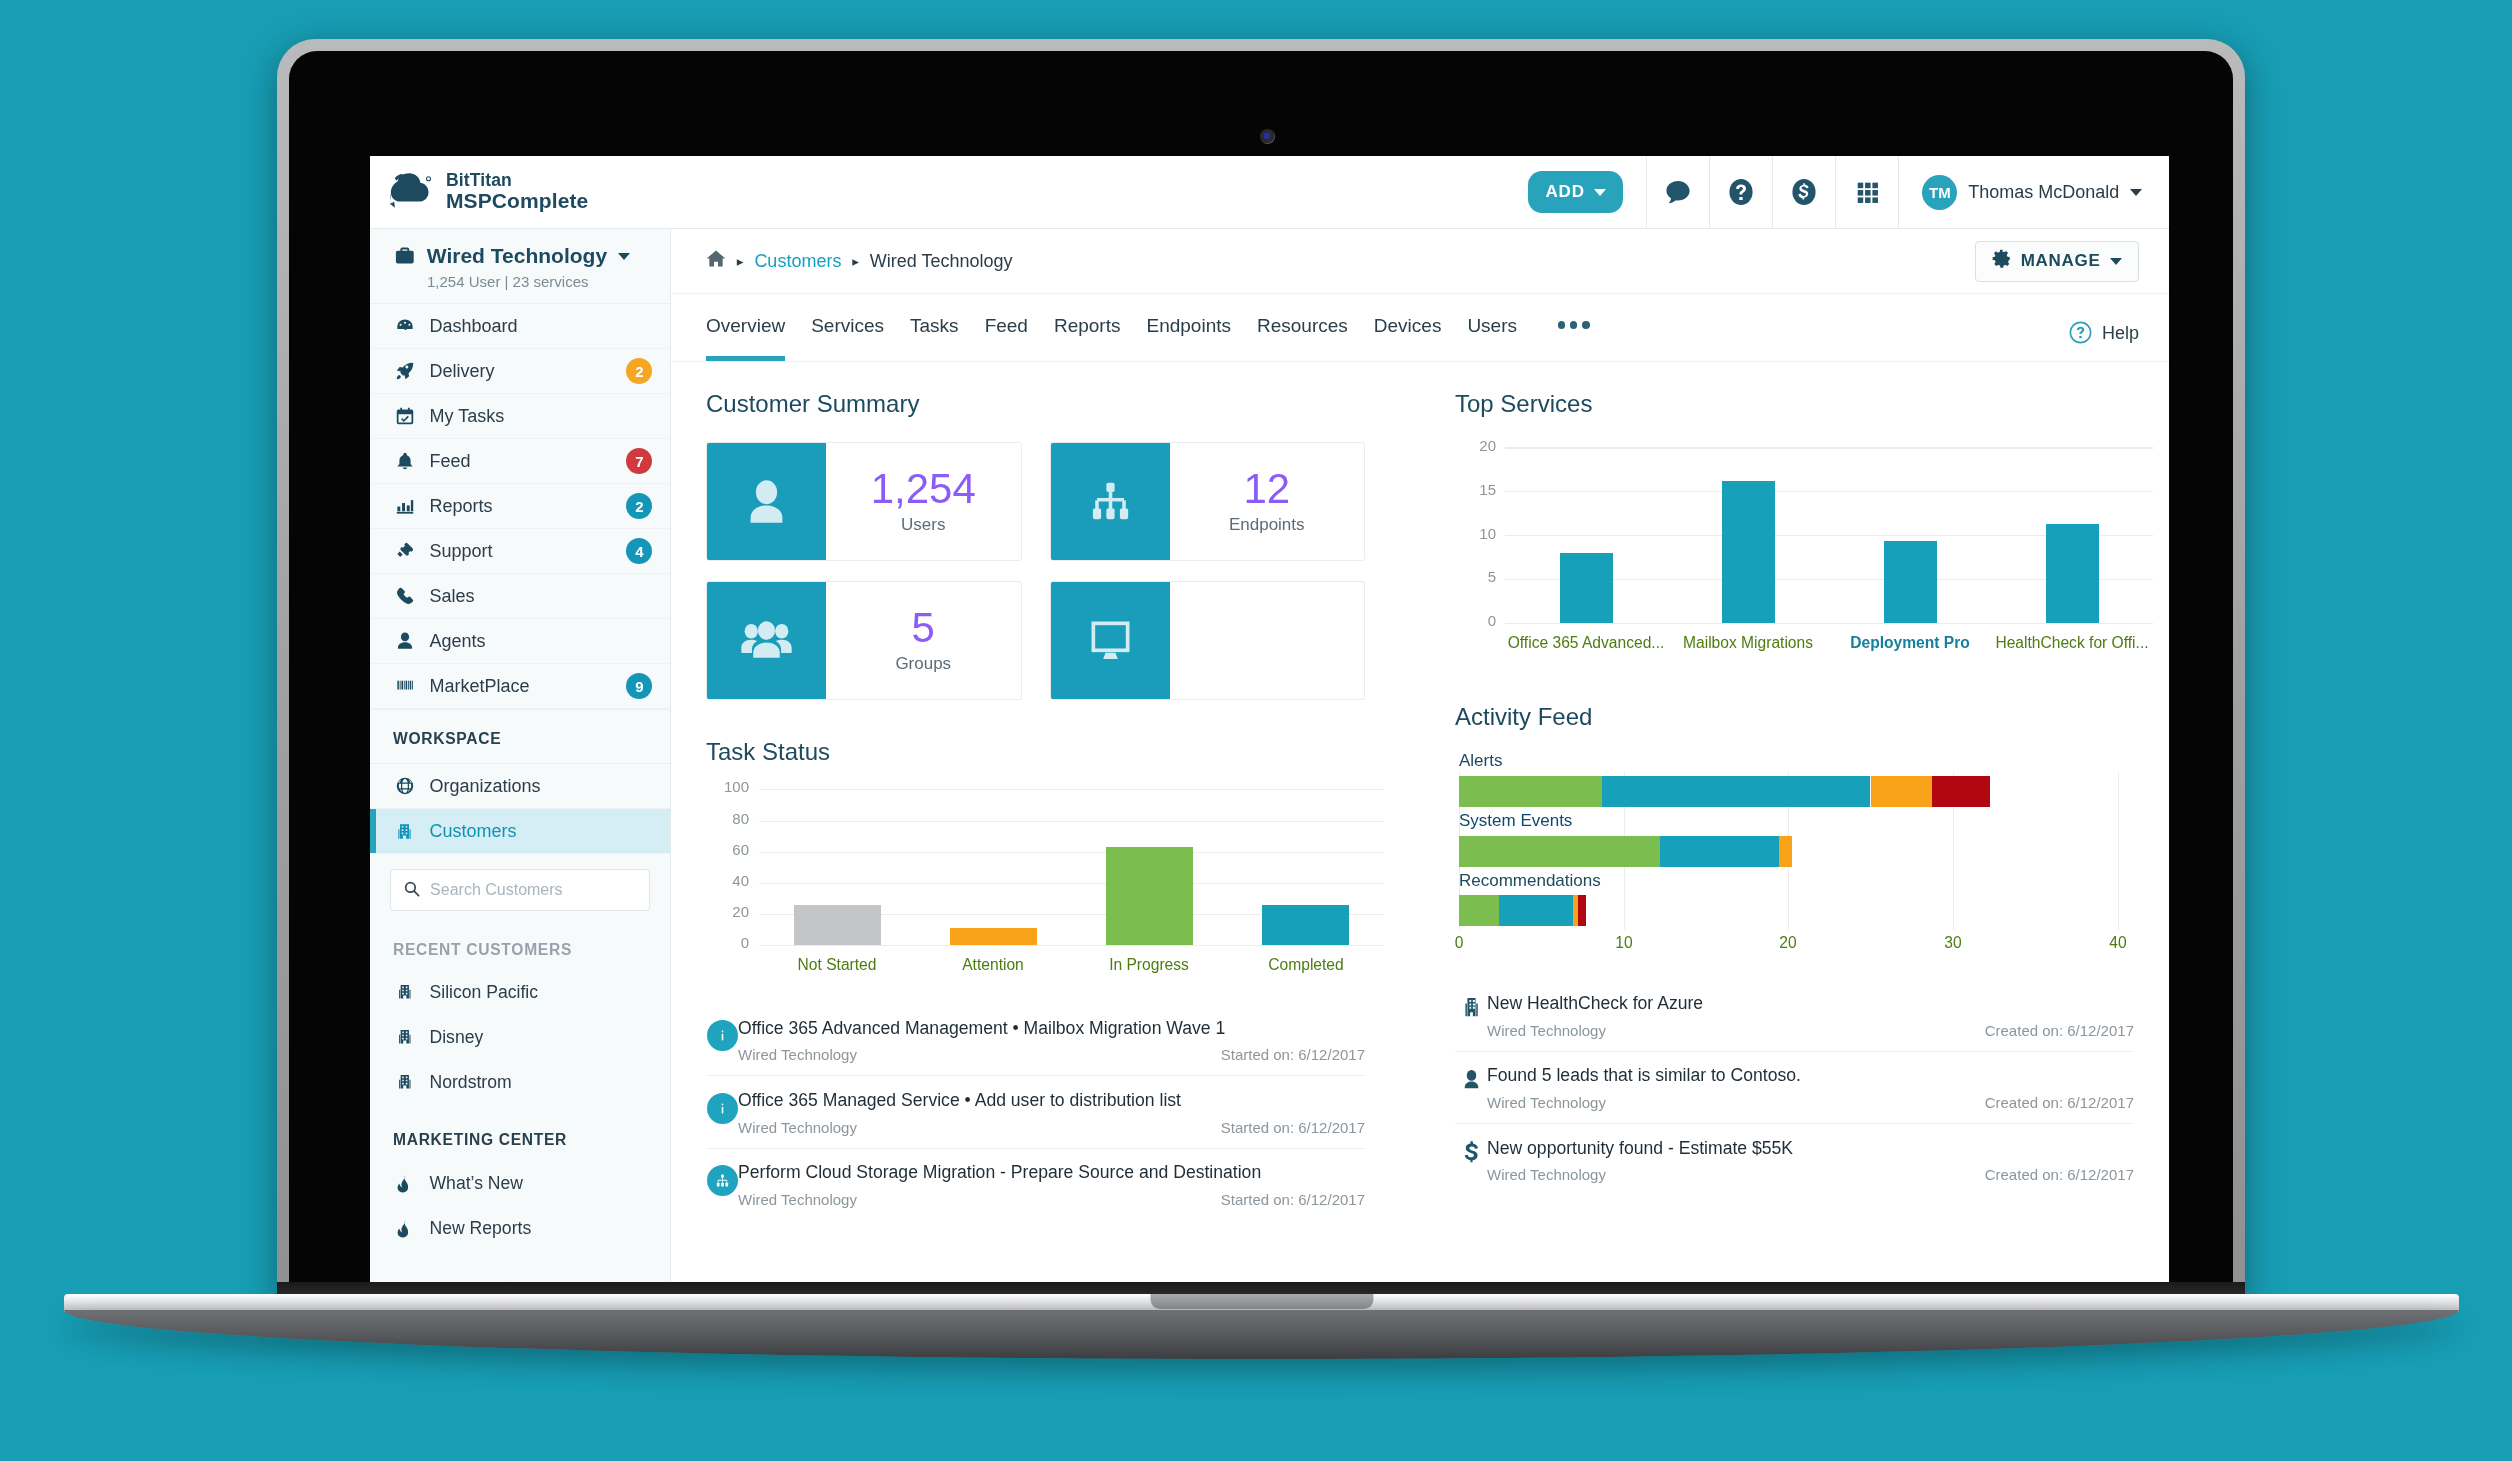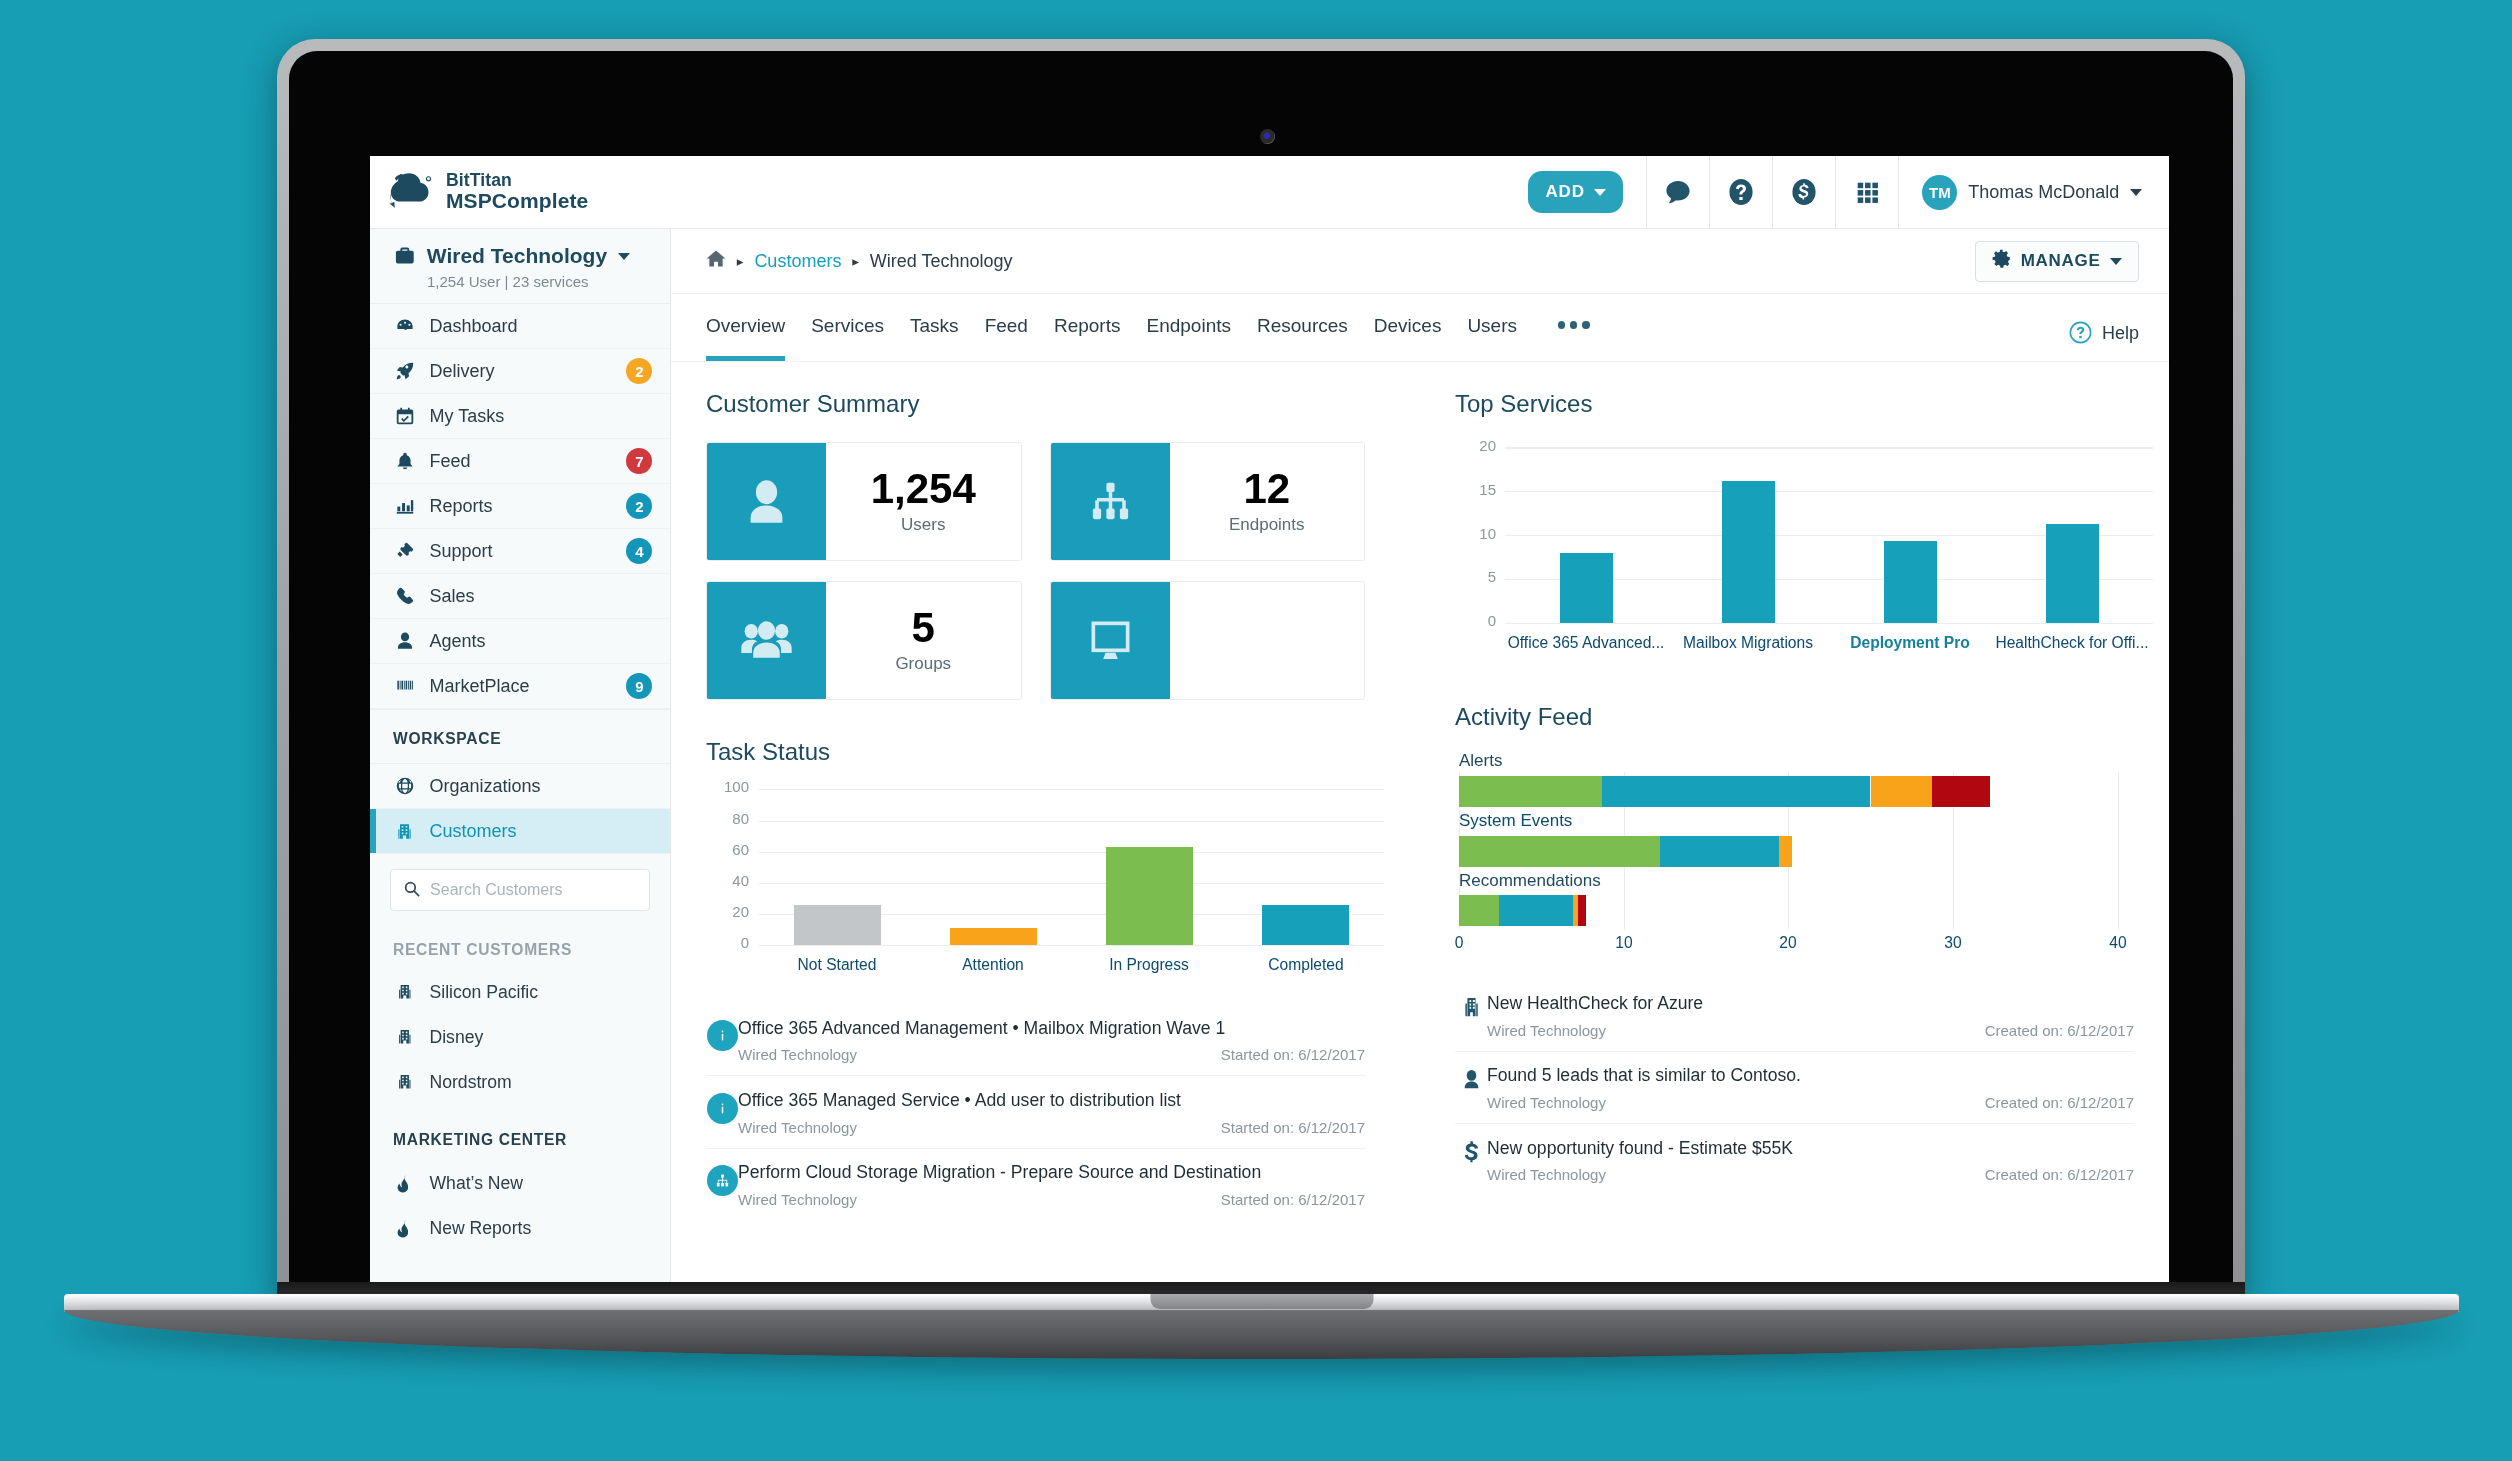--- a/index.html
+++ b/index.html
@@ -200,29 +200,29 @@
   .col.left { padding-right: 20px; }
   .panel { padding: 28px 35px 0 35px; }
   .panel-title { font-size: 24px; color: #1d4a5e; font-weight: 400; margin-bottom: 24px; }
 
   
   #summary-grid { display: grid; grid-template-columns: 1fr 1fr; gap: 20px 28px; max-width: 683px; }
   .summary-card { display: flex; height: 119px; border: 1.4px solid #e7ecef; border-radius: 2.7px; overflow: hidden; background: #fff; }
   .summary-icon { width: 119px; min-width: 119px; background: #199dba; display: flex; align-items: center; justify-content: center; }
   .summary-icon svg { fill: #d3ecf3; }
   .summary-body { flex: 1; display: flex; flex-direction: column; align-items: center; justify-content: center; padding: 0 9.5px; }
-  .summary-value { font-size: 42px; color: #000000; font-weight: 700; line-height: 1.02; }
+  .summary-value { font-size: 42px; color: #8b5cf6; font-weight: 400; line-height: 1.02; }
   .summary-label { font-size: 17px; color: #5b6c77; margin-top: 4px; }
 
   
   .chart-area { position: relative; }
   .ylabel { position: absolute; font-size: 15px; color: #8b969d; text-align: right; }
   .gridline { position: absolute; height: 1.4px; background: #ececec; }
   .bar { position: absolute; bottom: 0; }
-  .xlabel { position: absolute; font-size: 15.6px; color: #0c4a6e; text-align: center; }
+  .xlabel { position: absolute; font-size: 15.6px; color: #4d7c0f; text-align: center; }
 
   
   .list { margin-top: 17.6px; }
   .list-row { display: flex; padding: 13.5px 0 12px; border-top: 1.4px solid #eef2f4; }
   .list-row:first-child { border-top: none; }
   .row-icon { width: 32px; min-width: 32px; display: flex; align-items: flex-start; justify-content: center; padding-top: 2.7px; }
   .circ-icon { width: 31px; height: 31px; border-radius: 50%; background: #1fa4bf; display: flex; align-items: center; justify-content: center; }
   .circ-icon svg { fill: #fff; }
   .plain-icon svg { fill: #22546a; }
   .row-main { flex: 1; min-width: 0; }

